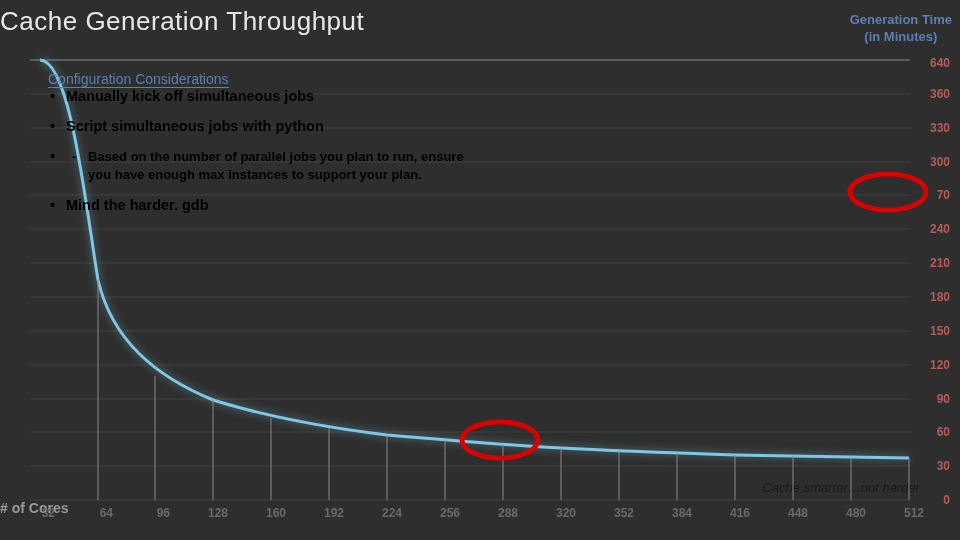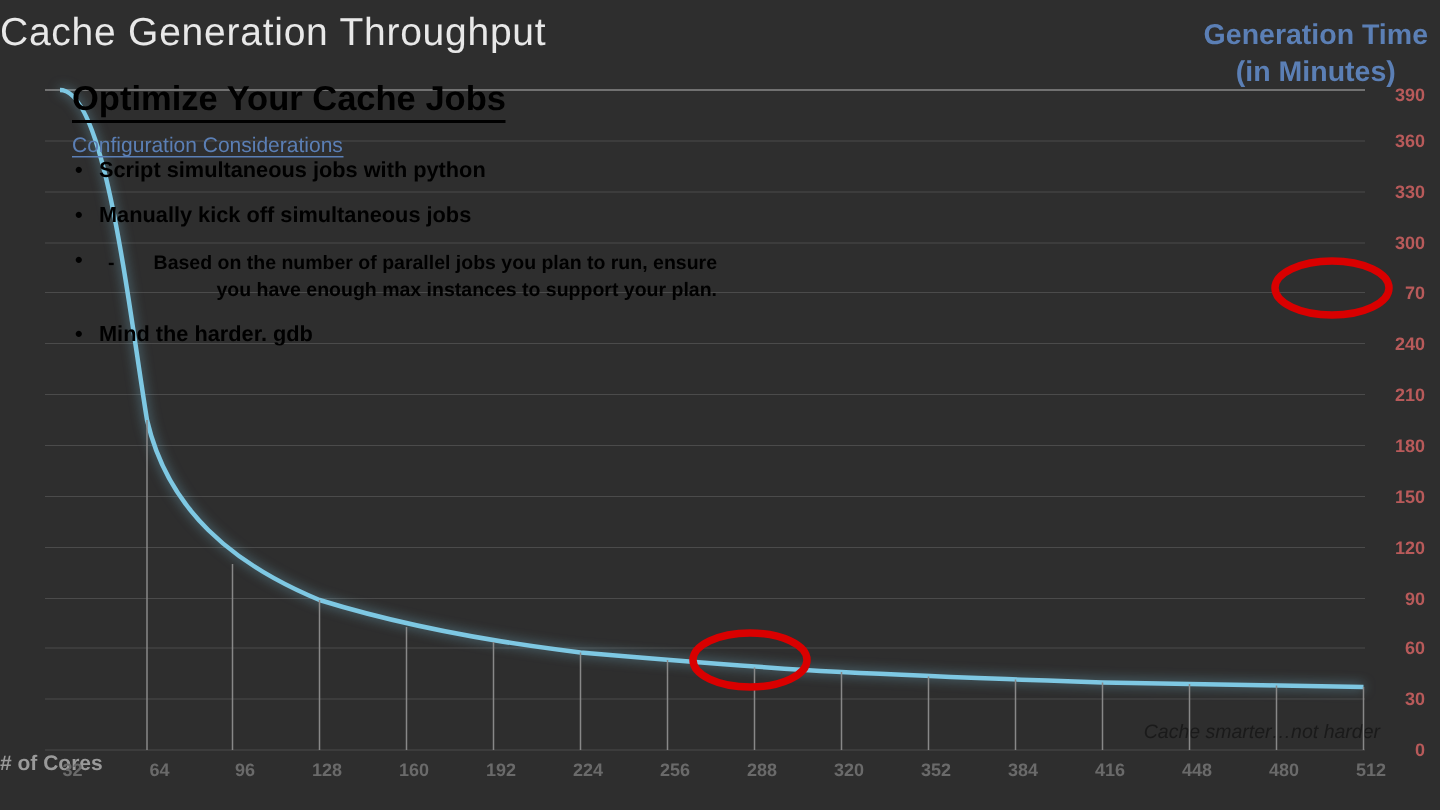--- a/index.html
+++ b/index.html
@@ -17,21 +17,21 @@
     text-align: left;
     font-size: 26px;
     font-weight: 400;
     color: #e8e8e8;
     letter-spacing: 0.5px;
   }
   .axis-label-right {
     position: absolute;
     right: 8px;
     top: 12px;
-    font-size: 19px;
+    font-size: 13px;
     font-weight: bold;
     color: #5b7fb5;
     text-align: center;
     line-height: 1.3;
   }
   .y-tick {
     position: absolute;
     right: 10px;
     font-size: 12px;
     font-weight: bold;
@@ -88,21 +88,21 @@
     color: #000;
     margin-bottom: 14px;
     position: relative;
   }
   .bullet-list > li::before {
     content: "•";
     position: absolute;
     left: -16px;
     color: #000;
   }
-  .sub-list { list-style: none; padding-left: 22px; margin-top: 10px; text-align: right; }
+  .sub-list { list-style: none; padding-left: 22px; margin-top: 10px; }
   .sub-list > li {
     font-size: 13px;
     font-weight: bold;
     color: #000;
     position: relative;
     line-height: 1.35;
   }
   .sub-list > li::before {
     content: "-";
     position: absolute;
@@ -196,21 +196,21 @@
 <div class="y-tick" style="top:392px">90</div>
 <div class="y-tick" style="top:358px">120</div>
 <div class="y-tick" style="top:324px">150</div>
 <div class="y-tick" style="top:290px">180</div>
 <div class="y-tick" style="top:256px">210</div>
 <div class="y-tick" style="top:222px">240</div>
 <div class="y-tick" style="top:188px">70</div>
 <div class="y-tick" style="top:155px">300</div>
 <div class="y-tick" style="top:121px">330</div>
 <div class="y-tick" style="top:87px">360</div>
-<div class="y-tick" style="top:56px">390</div>
+<div class="y-tick" style="top:56px">640</div>
 
 <div class="x-axis-label"># of Cores</div>
 
 <div class="x-tick" style="left:40px">32</div>
 <div class="x-tick" style="left:98px">64</div>
 <div class="x-tick" style="left:155px">96</div>
 <div class="x-tick" style="left:213px">128</div>
 <div class="x-tick" style="left:271px">160</div>
 <div class="x-tick" style="left:329px">192</div>
 <div class="x-tick" style="left:387px">224</div>
@@ -218,25 +218,25 @@
 <div class="x-tick" style="left:503px">288</div>
 <div class="x-tick" style="left:561px">320</div>
 <div class="x-tick" style="left:619px">352</div>
 <div class="x-tick" style="left:677px">384</div>
 <div class="x-tick" style="left:735px">416</div>
 <div class="x-tick" style="left:793px">448</div>
 <div class="x-tick" style="left:851px">480</div>
 <div class="x-tick" style="left:909px">512</div>
 
 <div class="overlay">
-  <div class="overlay-title">Optimize Your Cache Jobs</div><br>
+  <br>
   <div class="overlay-subtitle">Configuration Considerations</div>
   <ul class="bullet-list">
+    <li>Manually kick off simultaneous jobs</li>
     <li>Script simultaneous jobs with python</li>
-    <li>Manually kick off simultaneous jobs</li>
     <li>
       <ul class="sub-list">
         <li>Based on the number of parallel jobs you plan to run, ensure you have enough max instances to support your plan.</li>
       </ul>
     </li>
     <li>Mind the harder. gdb</li>
   </ul>
 </div>
 
 <div class="tagline">Cache smarter…not harder</div>

